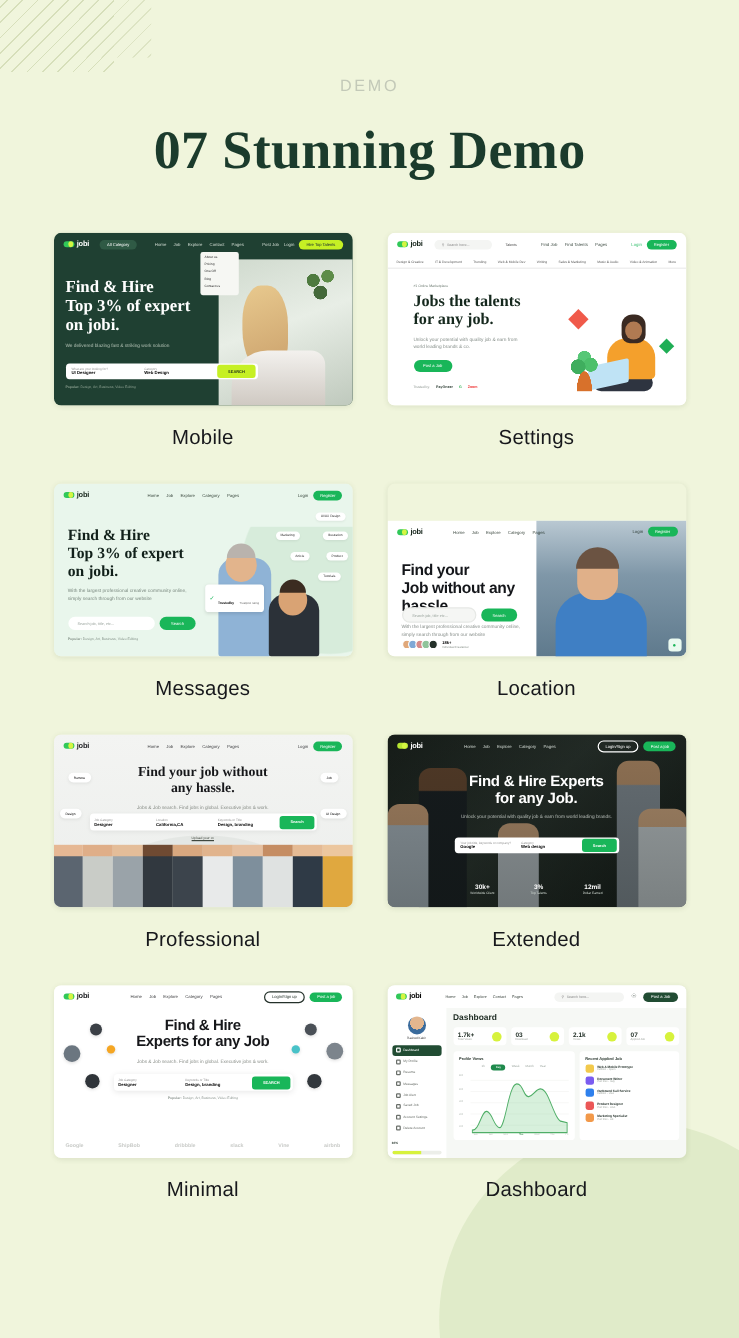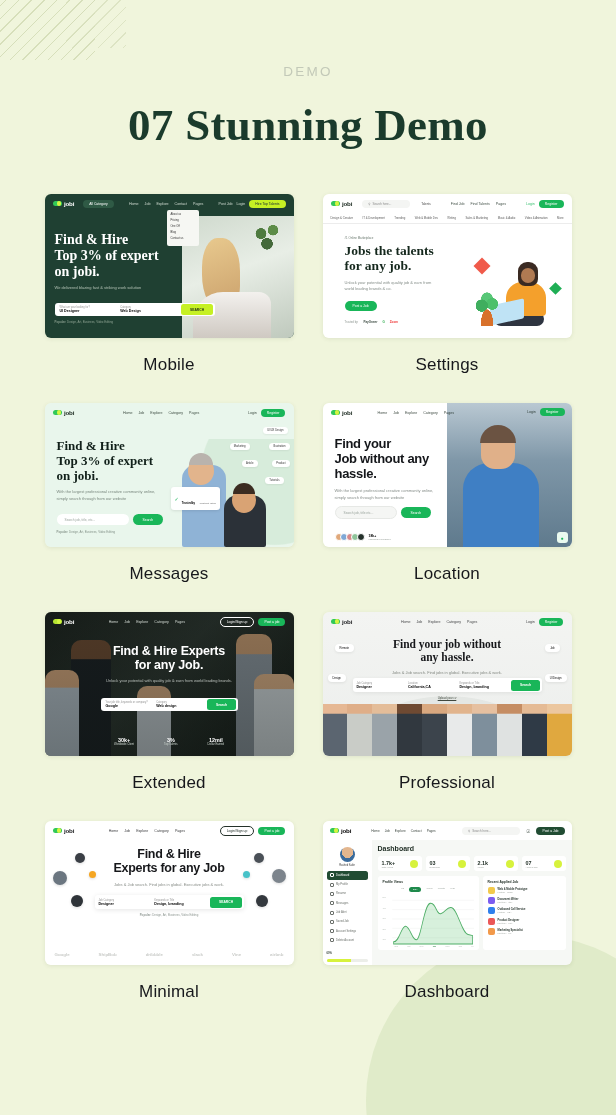--- a/index.html
+++ b/index.html
@@ -199,21 +199,21 @@
     font-size:2.7px; padding:1.8px 4px; color:#333; box-shadow:0 1px 2px rgba(0,0,0,.06);
   }
   .trust-card{
     position:absolute; background:#fff; border-radius:3px; padding:2.5px 4px;
     box-shadow:0 1px 3px rgba(0,0,0,.10); display:flex; gap:3px; align-items:center;
   }
   .trust-card .t1{ font-size:2.8px; font-weight:700; }
   .trust-card .t2{ font-size:2.4px; opacity:.6; }
 
   
-  .m4 { background: #fff; }
+  .m4 { background: #fff; margin-top: 31px; }
   .m4 .nav { color: #16251b; width: 56%; }
   .m4 .hero-h { color: #14161a; font-size: 13px; font-family: "Liberation Sans", sans-serif; font-weight: 700; letter-spacing: -.3px; }
   .m4-photo{
     position:absolute; right:0; top:0; bottom:0; width: 125px;
     background: linear-gradient(180deg,#b9c8d2 0%, #7f97a8 40%, #5f7a8d 100%);
   }
   .m4-photo .man-head{
     position:absolute; left:34px; top:26px; width:34px; height:40px;
     border-radius:17px 17px 14px 14px; background:#e0b089;
   }
@@ -549,81 +549,20 @@
             </span>
           </div>
           <div class="chat-bubble">●</div>
         </div>
       </div>
       <div class="cell-label">Location</div>
     </div>
 
     <div class="cell">
       <div class="thumb">
-        <div class="mini m6">
-          <div class="m6-fig" style="left:26px;top:28px;width:40px;bottom:0;background:linear-gradient(180deg,#6d4a32 0 16%,#1a1f24 17%)"></div>
-          <div class="m6-fig" style="left:0;top:58px;width:34px;bottom:0;background:linear-gradient(180deg,#d8a87f 0 20%,#b9c4cf 21%)"></div>
-          <div class="m6-fig" style="right:22px;top:22px;width:36px;bottom:0;background:linear-gradient(180deg,#c79a72 0 16%,#8d96a0 17%)"></div>
-          <div class="m6-fig" style="right:0;top:62px;width:40px;bottom:0;background:linear-gradient(180deg,#e0b289 0 18%,#d7dde2 19%)"></div>
-          <div class="m6-fig" style="left:92px;top:74px;width:34px;bottom:0;background:linear-gradient(180deg,#d9ab83 0 18%,#c8cfd6 19%)"></div>
-          <div style="position:absolute;inset:0;background:linear-gradient(180deg,rgba(10,16,12,.30),rgba(10,16,12,.45))"></div>
-          <div class="nav">
-            <div class="logo">
-              <span class="logo-dot" style="background:#b6e532"></span>
-              <span class="logo-txt" style="color:#fff">jobi</span>
-            </div>
-            <div class="nav-links">
-              <span>Home</span>
-              <span>Job</span>
-              <span>Explore</span>
-              <span>Category</span>
-              <span>Pages</span>
-            </div>
-            <div class="nav-right">
-              <span class="btn-pill outline" style="color:#fff">Login/Sign up</span>
-              <span class="btn-pill">Post a job</span>
-            </div>
-          </div>
-          <div style="position:absolute;left:20px;right:20px;top:32px">
-            <div class="hero-h">Find &amp; Hire Experts</div>
-            <div class="hero-h">for any Job.</div>
-            <div class="hero-sub" style="margin-top:5px">Unlock your potential with quality job &amp; earn from world leading brands.</div>
-          </div>
-          <div class="searchbar" style="position:absolute;left:56px;right:56px;top:86px;width:auto">
-            <div class="sb-field">
-              <span class="sb-lab">Your job title, keywords or company?</span>
-              <span class="sb-val">Google</span>
-            </div>
-            <div class="sb-field">
-              <span class="sb-lab">Category</span>
-              <span class="sb-val">Web design</span>
-            </div>
-            <span class="sb-btn">Search</span>
-          </div>
-          <div class="stats" style="position:absolute;left:0;right:0;bottom:10px">
-            <div class="stat">
-              <b>30k+</b>
-              <span>Worldwide Client</span>
-            </div>
-            <div class="stat">
-              <b>3%</b>
-              <span>Top Talents</span>
-            </div>
-            <div class="stat">
-              <b>12mil</b>
-              <span>Dollar Earned</span>
-            </div>
-          </div>
-        </div>
-      </div>
-      <div class="cell-label">Extended</div>
-    </div>
-
-    <div class="cell">
-      <div class="thumb">
         <div class="mini m5">
           <div class="m5-arch"></div>
           <div class="nav">
             <div class="logo">
               <span class="logo-dot"></span>
               <span class="logo-txt">jobi</span>
             </div>
             <div class="nav-links">
               <span>Home</span>
               <span>Job</span>
@@ -669,20 +608,81 @@
             <i style="background:linear-gradient(180deg,#d9a87f 0 18%,#3c444c 19%)"></i>
             <i style="background:linear-gradient(180deg,#e1b48d 0 18%,#e8eaea 19%)"></i>
             <i style="background:linear-gradient(180deg,#e6c0a0 0 18%,#7e8f9c 19%)"></i>
             <i style="background:linear-gradient(180deg,#c58d63 0 18%,#dfe2e1 19%)"></i>
             <i style="background:linear-gradient(180deg,#e5bb95 0 18%,#2f3a46 19%)"></i>
             <i style="background:linear-gradient(180deg,#ecc79f 0 18%,#e0a83f 19%)"></i>
           </div>
         </div>
       </div>
       <div class="cell-label">Professional</div>
+    </div>
+
+    <div class="cell">
+      <div class="thumb">
+        <div class="mini m6">
+          <div class="m6-fig" style="left:26px;top:28px;width:40px;bottom:0;background:linear-gradient(180deg,#6d4a32 0 16%,#1a1f24 17%)"></div>
+          <div class="m6-fig" style="left:0;top:58px;width:34px;bottom:0;background:linear-gradient(180deg,#d8a87f 0 20%,#b9c4cf 21%)"></div>
+          <div class="m6-fig" style="right:22px;top:22px;width:36px;bottom:0;background:linear-gradient(180deg,#c79a72 0 16%,#8d96a0 17%)"></div>
+          <div class="m6-fig" style="right:0;top:62px;width:40px;bottom:0;background:linear-gradient(180deg,#e0b289 0 18%,#d7dde2 19%)"></div>
+          <div class="m6-fig" style="left:92px;top:74px;width:34px;bottom:0;background:linear-gradient(180deg,#d9ab83 0 18%,#c8cfd6 19%)"></div>
+          <div style="position:absolute;inset:0;background:linear-gradient(180deg,rgba(10,16,12,.30),rgba(10,16,12,.45))"></div>
+          <div class="nav">
+            <div class="logo">
+              <span class="logo-dot" style="background:#b6e532"></span>
+              <span class="logo-txt" style="color:#fff">jobi</span>
+            </div>
+            <div class="nav-links">
+              <span>Home</span>
+              <span>Job</span>
+              <span>Explore</span>
+              <span>Category</span>
+              <span>Pages</span>
+            </div>
+            <div class="nav-right">
+              <span class="btn-pill outline" style="color:#fff">Login/Sign up</span>
+              <span class="btn-pill">Post a job</span>
+            </div>
+          </div>
+          <div style="position:absolute;left:20px;right:20px;top:32px">
+            <div class="hero-h">Find &amp; Hire Experts</div>
+            <div class="hero-h">for any Job.</div>
+            <div class="hero-sub" style="margin-top:5px">Unlock your potential with quality job &amp; earn from world leading brands.</div>
+          </div>
+          <div class="searchbar" style="position:absolute;left:56px;right:56px;top:86px;width:auto">
+            <div class="sb-field">
+              <span class="sb-lab">Your job title, keywords or company?</span>
+              <span class="sb-val">Google</span>
+            </div>
+            <div class="sb-field">
+              <span class="sb-lab">Category</span>
+              <span class="sb-val">Web design</span>
+            </div>
+            <span class="sb-btn">Search</span>
+          </div>
+          <div class="stats" style="position:absolute;left:0;right:0;bottom:10px">
+            <div class="stat">
+              <b>30k+</b>
+              <span>Worldwide Client</span>
+            </div>
+            <div class="stat">
+              <b>3%</b>
+              <span>Top Talents</span>
+            </div>
+            <div class="stat">
+              <b>12mil</b>
+              <span>Dollar Earned</span>
+            </div>
+          </div>
+        </div>
+      </div>
+      <div class="cell-label">Extended</div>
     </div>
 
     <div class="cell">
       <div class="thumb">
         <div class="mini m7">
           <div class="nav">
             <div class="logo">
               <span class="logo-dot"></span>
               <span class="logo-txt">jobi</span>
             </div>

